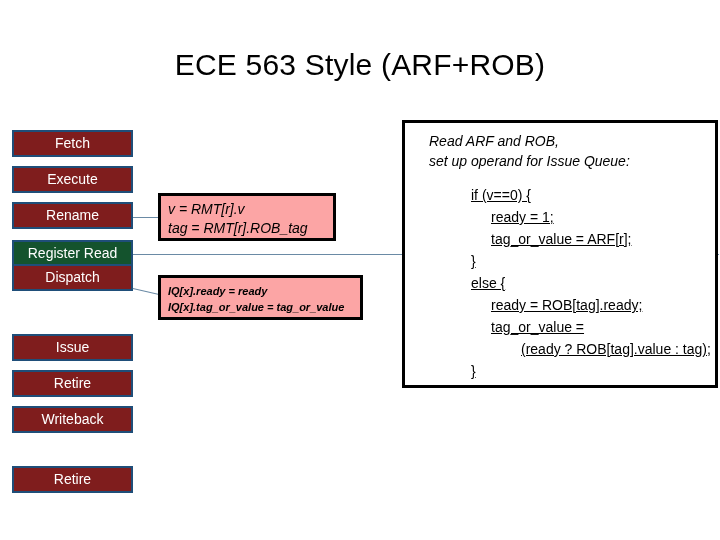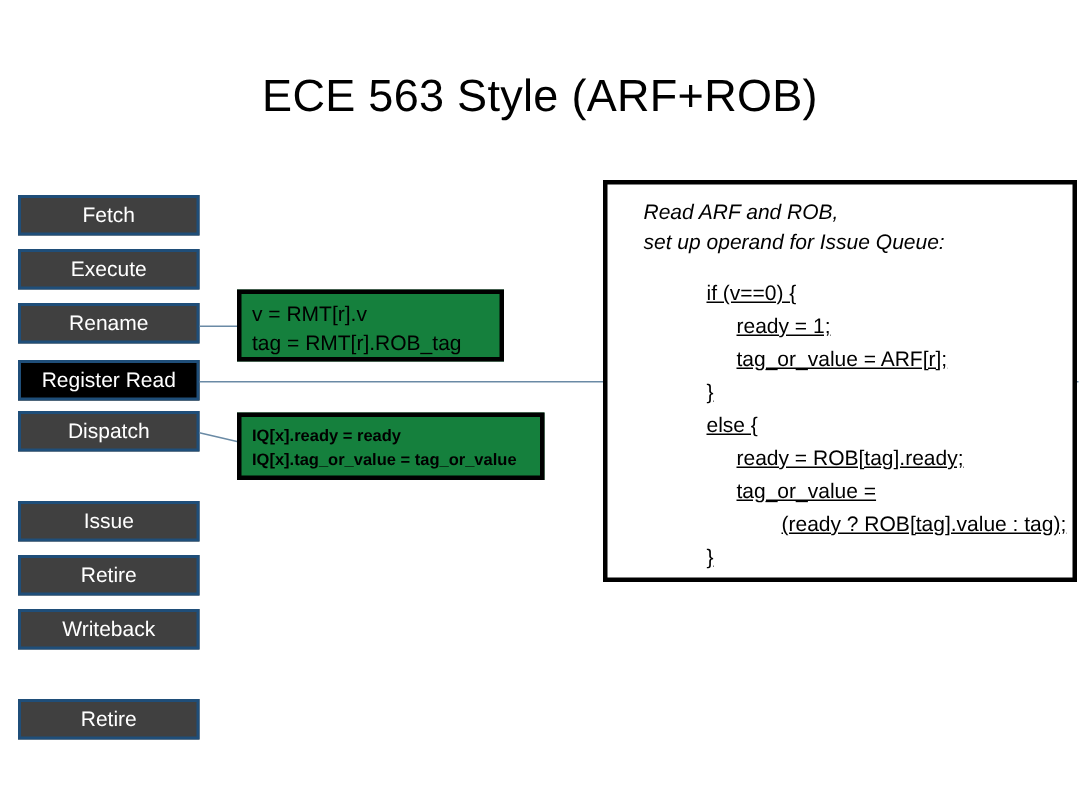--- a/index.html
+++ b/index.html
@@ -38,41 +38,42 @@
   }
 
   
   .stage {
     position: absolute;
     left: 12px;
     width: 121px;
     height: 27px;
     box-sizing: border-box;
     border: 2px solid #1f4e79;
-    background: #404040;
+    background: #7f1d1d;
     color: #ffffff;
     font-size: 14px;
     line-height: 23px;
     text-align: center;
     white-space: nowrap;
     overflow: hidden;
   }
   .stage.highlight {
-    background: #000000;
+    background: #14532d;
     color: #ffffff;
   }
 
   
   .callout {
     position: absolute;
     box-sizing: border-box;
     border: 3px solid #000000;
-    background: #15803d;
+    background: #fca5a5;
     color: #000000;
     overflow: hidden;
+    font-style: italic;
   }
   .callout .code-line {
     white-space: nowrap;
     color: #000000;
   }
 
   #callout-rmt {
     left: 158px;
     top: 193px;
     width: 178px;
@@ -174,21 +175,21 @@
   </div>
 
   <div class="stage" style="top:202px;">
     <span>Rename</span>
   </div>
 
   <div class="stage highlight" style="top:240px;">
     <span>Register Read</span>
   </div>
 
-  <div class="stage" style="top:274px;">
+  <div class="stage" style="top:264px;">
     <span>Dispatch</span>
   </div>
 
   <div class="stage" style="top:334px;">
     <span>Issue</span>
   </div>
 
   <div class="stage" style="top:370px;">
     <span>Retire</span>
   </div>

